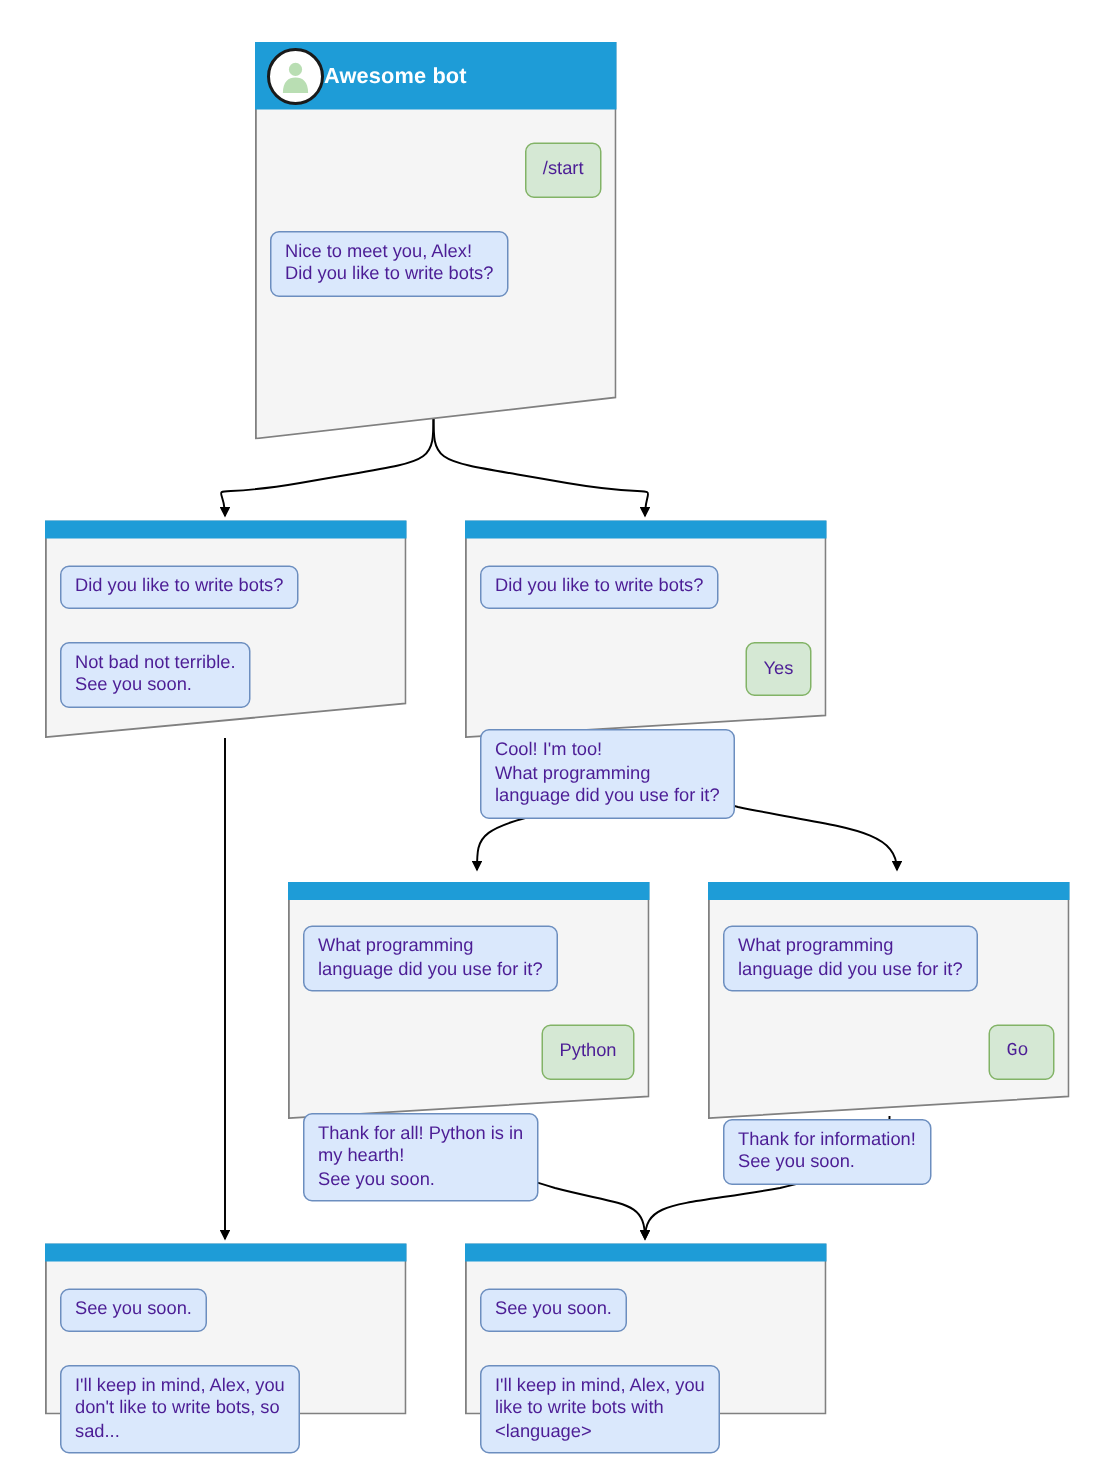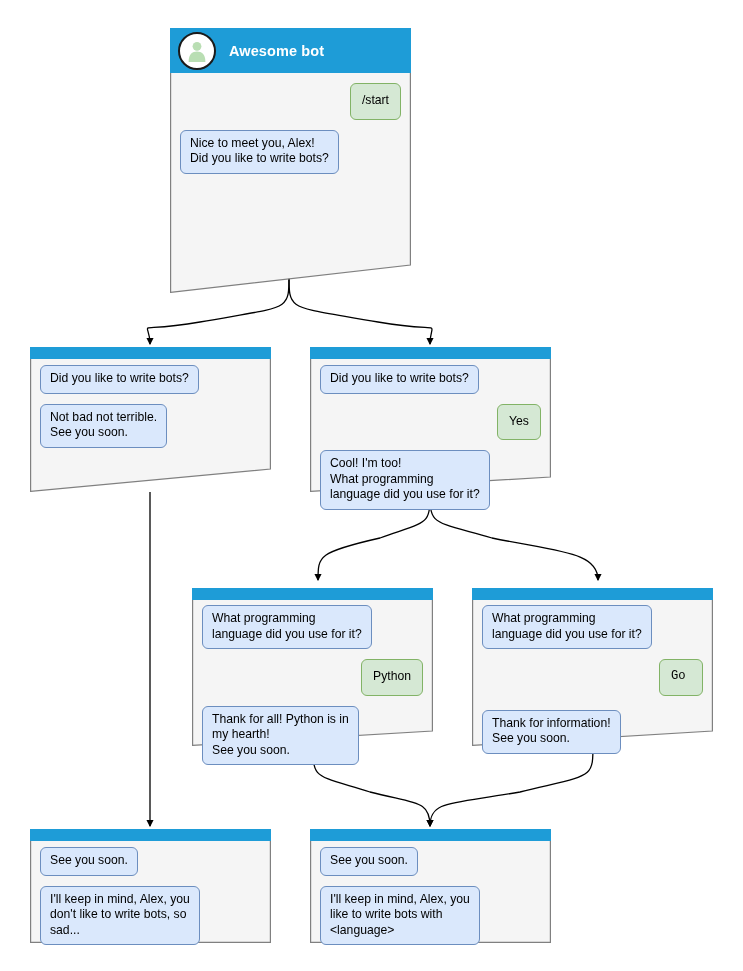--- a/index.html
+++ b/index.html
@@ -71,21 +71,20 @@
     display: flex;
     align-items: center;
     justify-content: center;
     flex: 0 0 auto;
   }
   .avatar svg { display: block; }
   .bot-title {
     color: #ffffff;
     font-size: 14.5px;
     font-weight: bold;
-    margin-left: 13px;
     letter-spacing: 0.1px;
     white-space: nowrap;
   }
 
   .chat-body {
     position: relative;
     box-sizing: border-box;
     padding: 10px 10px 0 10px;
   }
 
@@ -95,23 +94,24 @@
   }
   .msg-row.bot  { justify-content: flex-start; }
   .msg-row.user { justify-content: flex-end; }
 
   .bubble {
     box-sizing: border-box;
     border-radius: 6px;
     padding: 5px 9px 6px 9px;
     font-size: 12.2px;
     line-height: 15.5px;
-    color: #000000;
+    color: #4c1d95;
     white-space: pre-line;
     max-width: 86%;
+    margin-top: 12px;
   }
   .bubble.bot {
     background: #DAE8FC;
     border: 1px solid #6C8EBF;
   }
   .bubble.user {
     background: #D5E8D4;
     border: 1px solid #82B366;
     min-width: 44px;
     text-align: left;

